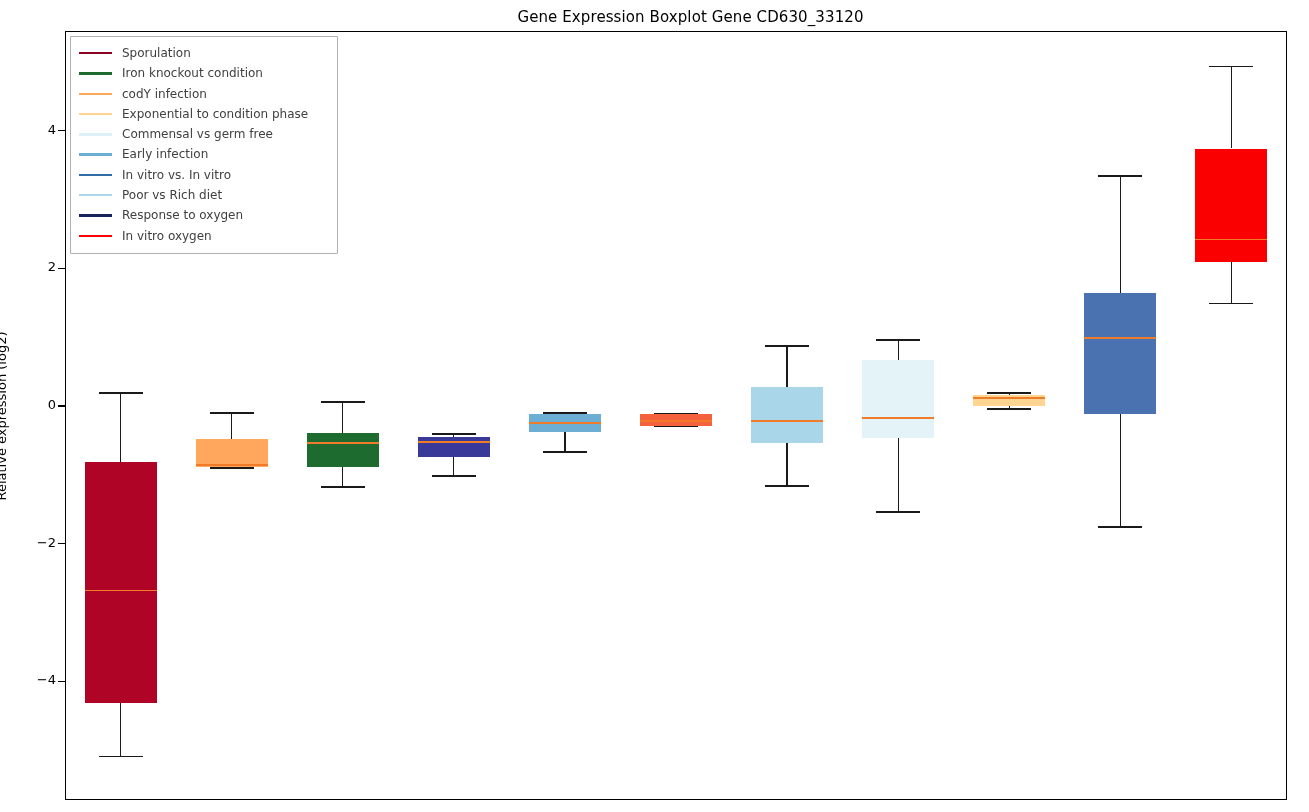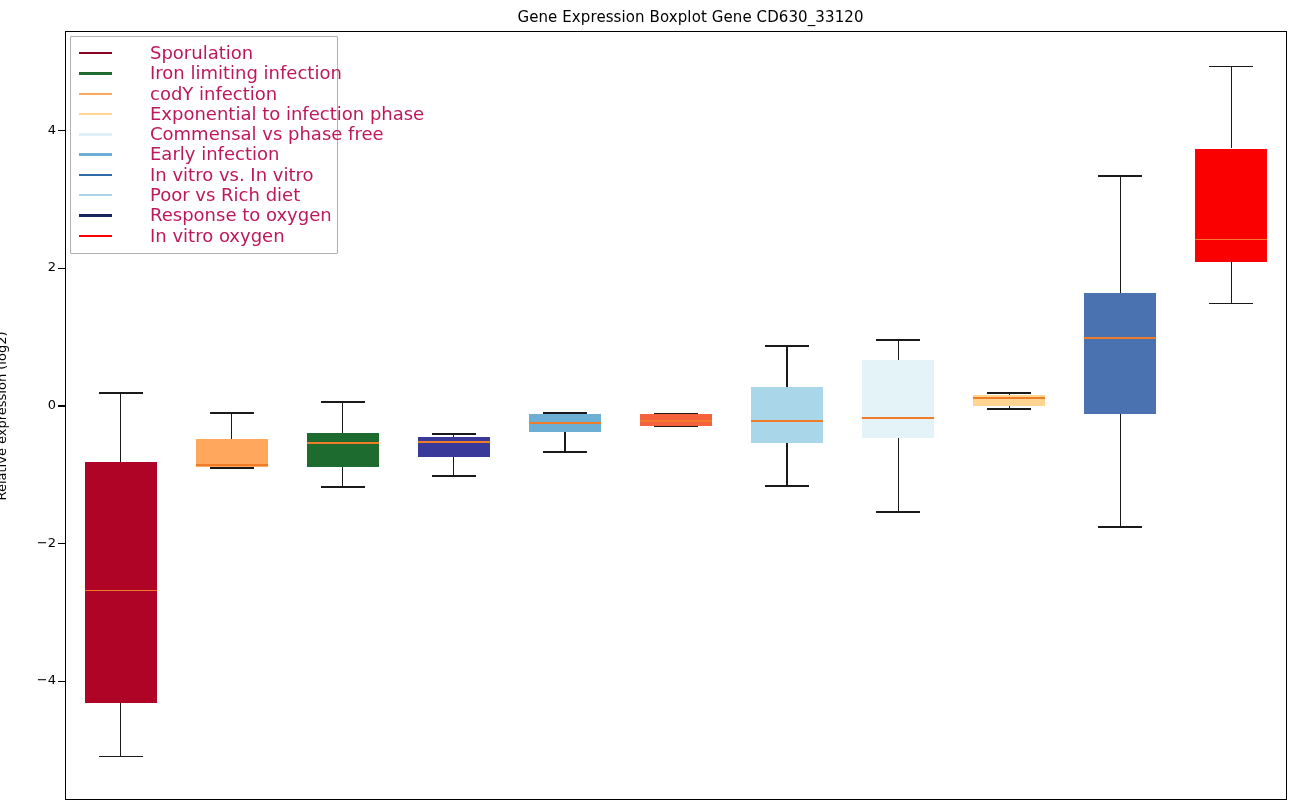--- a/index.html
+++ b/index.html
@@ -30,21 +30,21 @@
   .ytick-label{position:absolute;right:1253px;width:60px;text-align:right;font-size:13px;color:#000;}
 
   
   #legend{
     position:absolute;left:70px;top:36px;width:268px;
     border:1px solid #b0b0b0;background:rgba(255,255,255,0.92);
     padding:6px 8px 7px 8px;box-sizing:border-box;border-radius:1px;
   }
   .legend-row{display:flex;align-items:center;height:20.3px;}
   .legend-swatch{width:33px;height:2.4px;margin-right:10px;flex:0 0 auto;}
-  .legend-text{font-size:18px;color:#be185d;white-space:nowrap;line-height:20.3px;margin-left:28px;}
+  .legend-text{font-size:12px;color:#404040;white-space:nowrap;line-height:20.3px;}
 
   
   .boxgroup{position:absolute;}
   .whisker-line{position:absolute;width:1.3px;background:#1a1a1a;}
   .whisker-cap{position:absolute;height:1.6px;background:#1a1a1a;}
   .boxrect{position:absolute;box-sizing:border-box;}
   .medianline{position:absolute;height:1.7px;background:#f07b28;}
 </style>
 </head>
 <body>
@@ -161,33 +161,33 @@
       </div>
     </div>
 
   <div id="legend">
       <div class="legend-row">
         <span class="legend-swatch" style="background: rgb(139, 0, 35);"></span>
         <span class="legend-text">Sporulation</span>
       </div>
       <div class="legend-row">
         <span class="legend-swatch" style="background: rgb(29, 107, 46);"></span>
-        <span class="legend-text">Iron limiting infection</span>
+        <span class="legend-text">Iron knockout condition</span>
       </div>
       <div class="legend-row">
         <span class="legend-swatch" style="background: rgb(255, 167, 92);"></span>
         <span class="legend-text">codY infection</span>
       </div>
       <div class="legend-row">
         <span class="legend-swatch" style="background: rgb(255, 213, 145);"></span>
-        <span class="legend-text">Exponential to infection phase</span>
+        <span class="legend-text">Exponential to condition phase</span>
       </div>
       <div class="legend-row">
         <span class="legend-swatch" style="background: rgb(221, 240, 247);"></span>
-        <span class="legend-text">Commensal vs phase free</span>
+        <span class="legend-text">Commensal vs germ free</span>
       </div>
       <div class="legend-row">
         <span class="legend-swatch" style="background: rgb(109, 174, 213);"></span>
         <span class="legend-text">Early infection</span>
       </div>
       <div class="legend-row">
         <span class="legend-swatch" style="background: rgb(47, 108, 168);"></span>
         <span class="legend-text">In vitro vs. In vitro</span>
       </div>
       <div class="legend-row">

